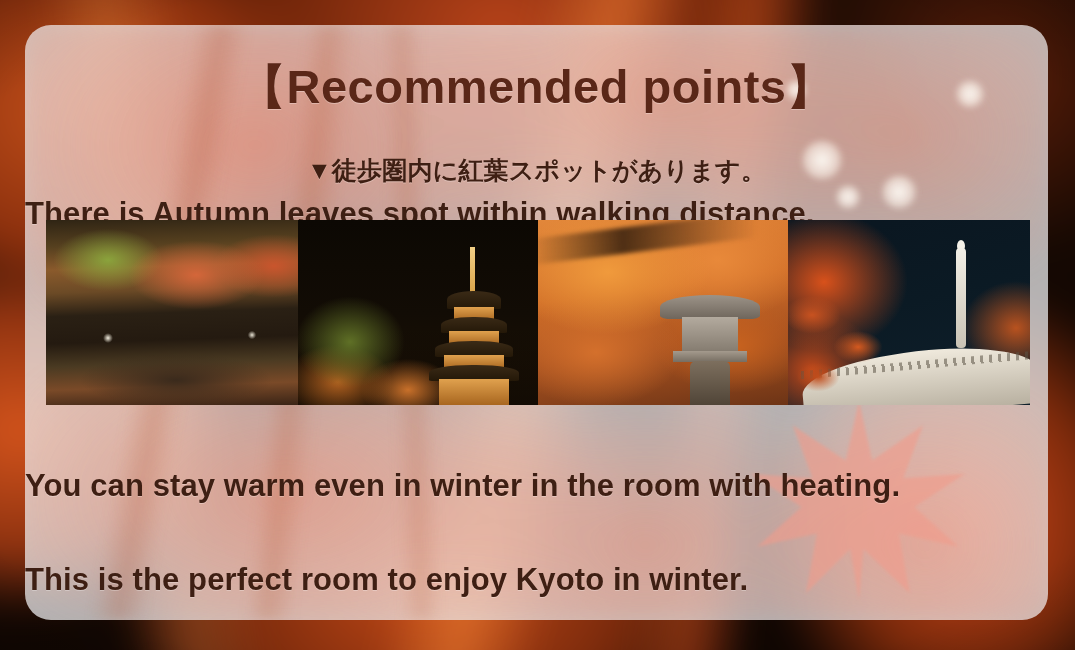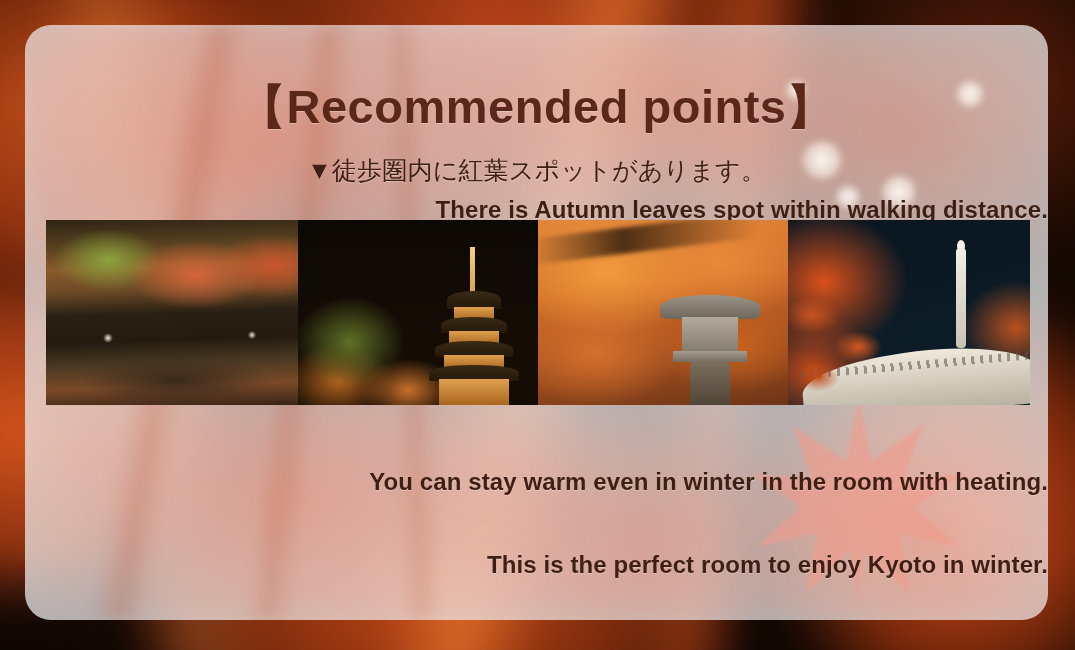--- a/index.html
+++ b/index.html
@@ -90,51 +90,51 @@
     position:absolute;
     right:74px; bottom:18px;
     width:230px; height:210px;
     opacity:0.62;
     filter:blur(1.4px);
   }
   .leaf path { fill:#f09c8c; }
 
   
   #title {
-    position:absolute; top:51px; left:0; width:100%;
+    position:absolute; top:31px; left:0; width:100%;
     text-align:center;
     font-size:47px; font-weight:700;
     letter-spacing:0.5px;
     color:#5a2718;
     text-shadow:0 1px 0 rgba(255,255,255,0.30);
   }
 
   .jp {
-    font-size:25px; font-weight:400;
+    font-size:25px; font-weight:700;
     color:#3e1f13;
     text-align:center;
     letter-spacing:0.2px;
     text-shadow:0 1px 0 rgba(255,255,255,0.28);
   }
   .en {
-    font-size:24px; font-weight:700;
+    font-size:31px; font-weight:700;
     color:#3e1f13;
-    text-align:right;
+    text-align:left;
     letter-spacing:0.1px;
     text-shadow:0 1px 0 rgba(255,255,255,0.28);
   }
 
   #block-top   { position:absolute; top:129px; left:0; width:100%; }
   #block-top .en { margin-top:9px; }
 
   #block-mid   { position:absolute; top:432px; left:0; width:100%; }
-  #block-mid .en { margin-top:11px;margin-left:27px; }
+  #block-mid .en { margin-top:11px; }
 
   #block-bot   { position:absolute; top:526px; left:0; width:100%; }
-  #block-bot .en { }
+  #block-bot .en { margin-top:11px; }
 
   
   #photo-strip {
     position:absolute;
     left:21px; top:195px;
     width:984px; height:185px;
     display:flex;
     overflow:hidden;
   }
   .photo { position:relative; height:100%; overflow:hidden; }

